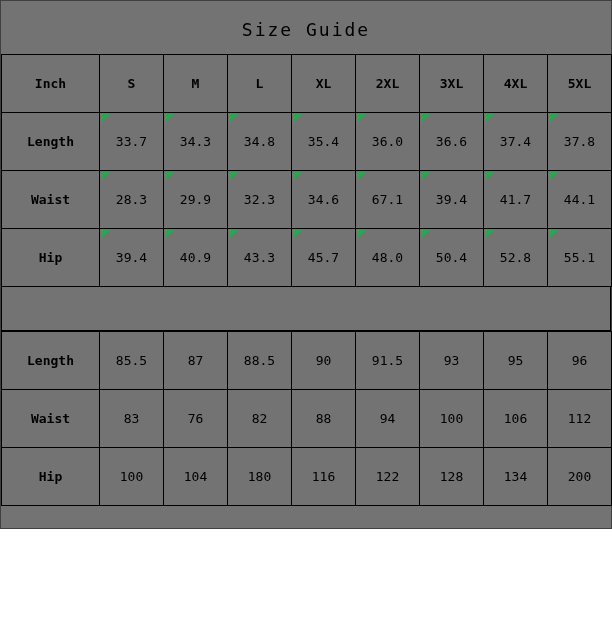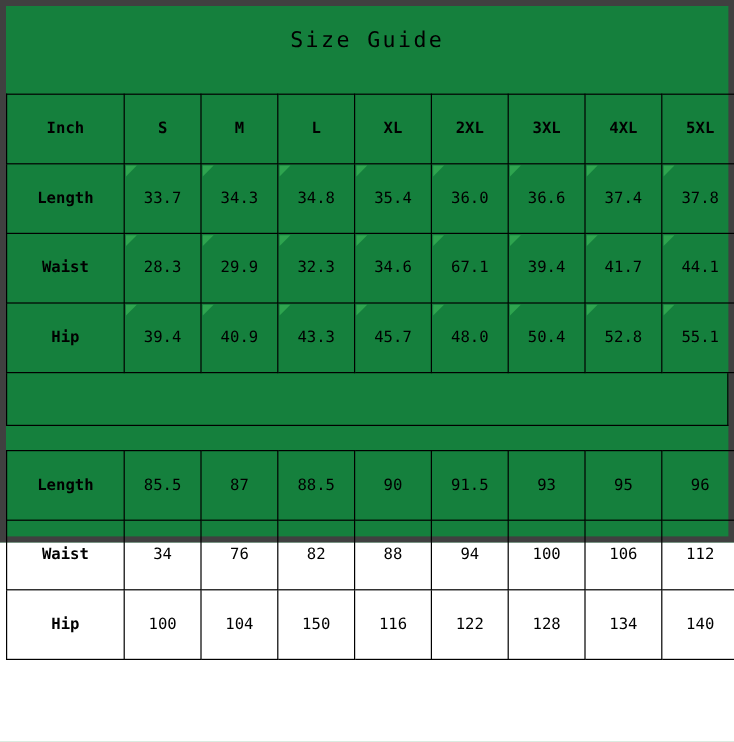--- a/index.html
+++ b/index.html
@@ -10,24 +10,24 @@
   body {
     width: 612px;
     height: 618px;
     font-family: "DejaVu Sans Mono", monospace;
     color: #000000;
     overflow: hidden;
   }
   .page {
     position: relative;
     width: 612px;
-    height: 452px;
+    height: 529px;
     box-sizing: border-box;
-    border: 5px solid #404040;
-    background: #15803d;
+    border: 1px solid #404040;
+    background: #737373;
   }
   .title {
     text-align: center;
     font-size: 18px;
     letter-spacing: 2px;
     padding-top: 18px;
     padding-bottom: 14px;
     font-weight: normal;
     margin: 0;
   }
@@ -74,21 +74,21 @@
     border-bottom: 1px solid #000000;
     box-sizing: border-box;
   }
   .footer {
     text-align: center;
     font-size: 12.5px;
     line-height: 19px;
     padding: 12px 14px 0 14px;
     box-sizing: border-box;
   }
-  .tbl-wrap { padding: 0; margin-top: 20px; }
+  .tbl-wrap { padding: 0; }
 </style>
 </head>
 <body>
 
 <div class="page">
 
   <div class="title">Size Guide</div>
 
   <div class="tbl-wrap">
     <table class="size-table">
@@ -174,39 +174,39 @@
           <td>87</td>
           <td>88.5</td>
           <td>90</td>
           <td>91.5</td>
           <td>93</td>
           <td>95</td>
           <td>96</td>
         </tr>
         <tr>
           <td class="row-label">Waist</td>
-          <td>34</td>
+          <td>83</td>
           <td>76</td>
           <td>82</td>
           <td>88</td>
           <td>94</td>
           <td>100</td>
           <td>106</td>
           <td>112</td>
         </tr>
         <tr>
           <td class="row-label">Hip</td>
           <td>100</td>
           <td>104</td>
-          <td>150</td>
+          <td>180</td>
           <td>116</td>
           <td>122</td>
           <td>128</td>
           <td>134</td>
-          <td>140</td>
+          <td>200</td>
         </tr>
       </tbody>
     </table>
   </div>
 
   <div class="footer">
   </div>
 
 </div>
 

